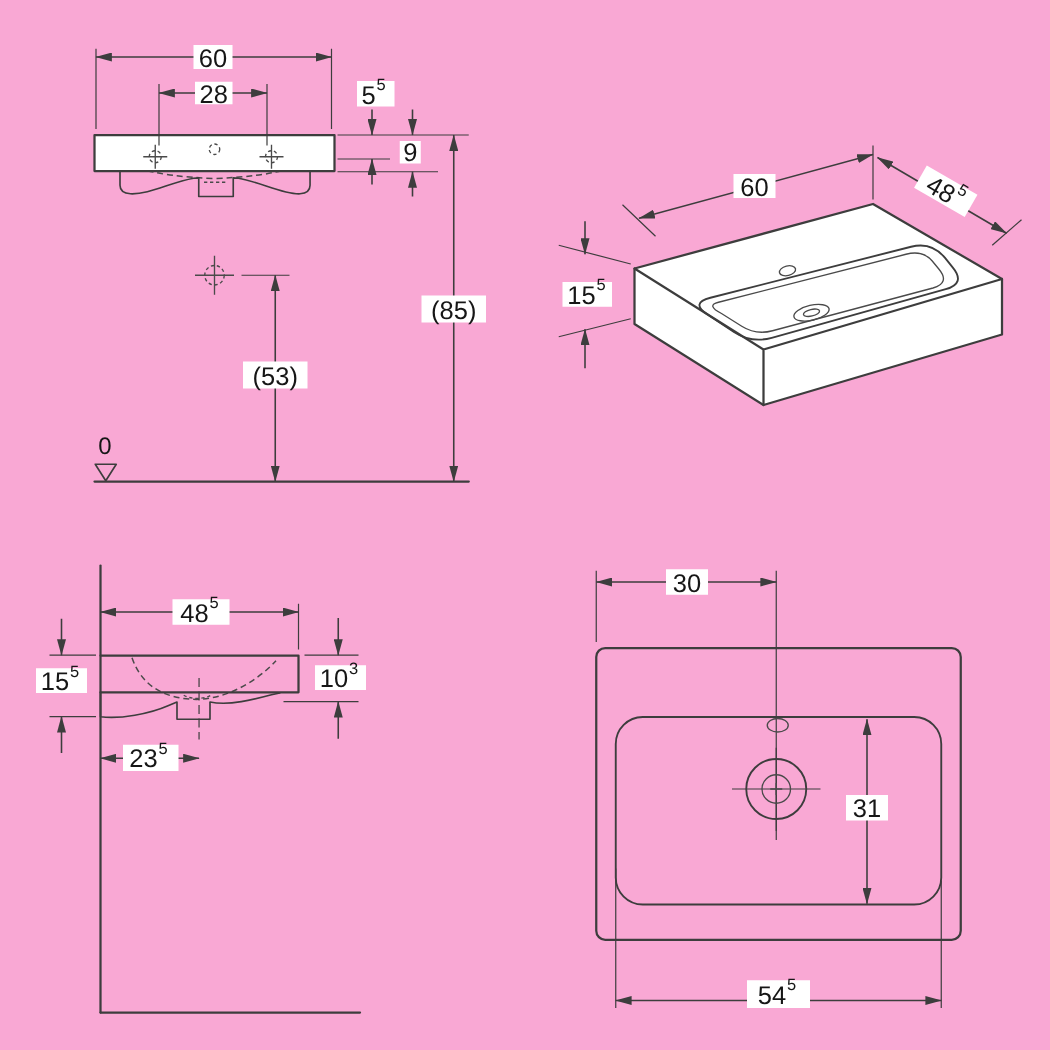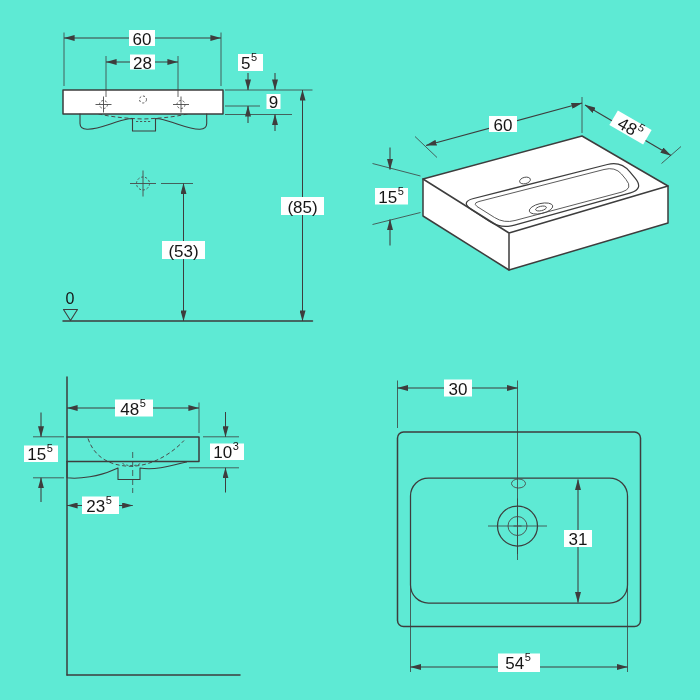--- a/index.html
+++ b/index.html
@@ -1,16 +1,16 @@
 <!DOCTYPE html>
 <html><head>
 <meta charset="utf-8">
 <style>
   html,body{margin:0;padding:0;background:#ffffff;}
-  .stage{position:relative;width:700px;height:700px;background:#5eead4;overflow:hidden;}
+  .stage{position:relative;width:700px;height:700px;background:#f9a8d4;overflow:hidden;}
   svg{display:block;}
   svg text{
     font-family:"Liberation Sans","DejaVu Sans",sans-serif;
     font-size:17px;
     fill:#161616;
     text-anchor:middle;
     dominant-baseline:central;
   }
   svg .sup{font-size:11px;}
   .outline{stroke:#3d3d3d;stroke-width:1.5;fill:none;stroke-linecap:round;stroke-linejoin:round;}

